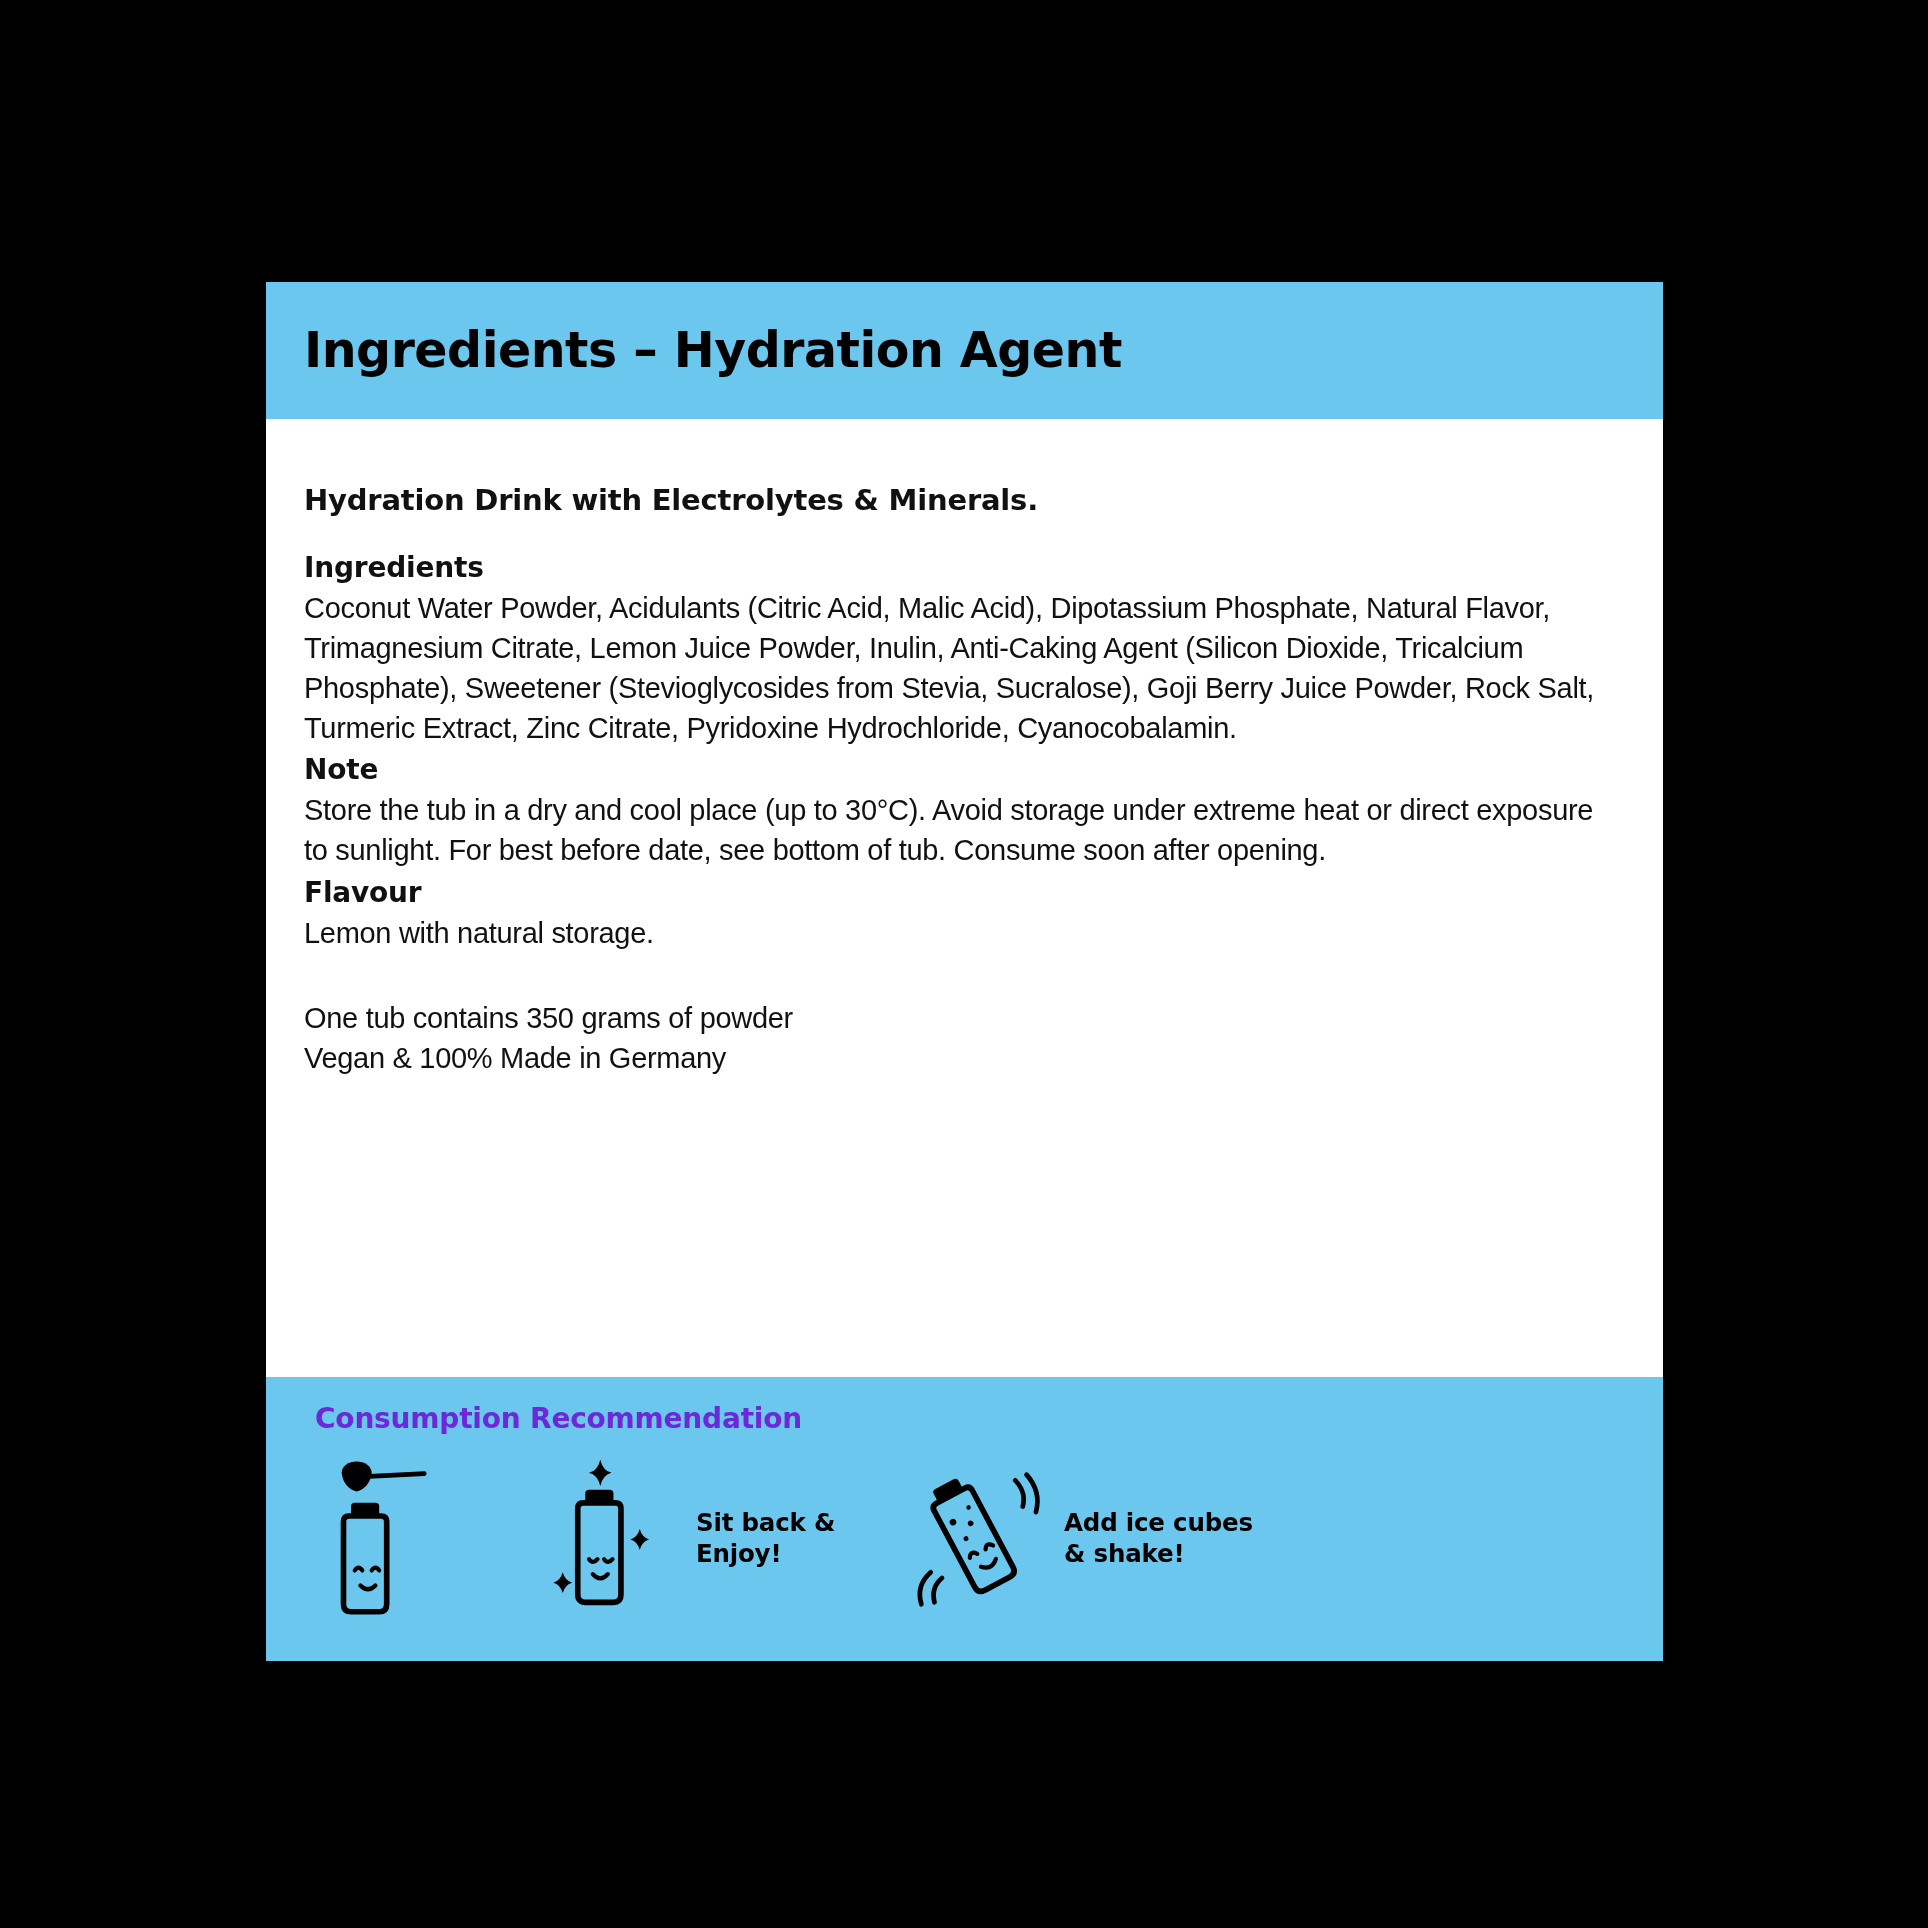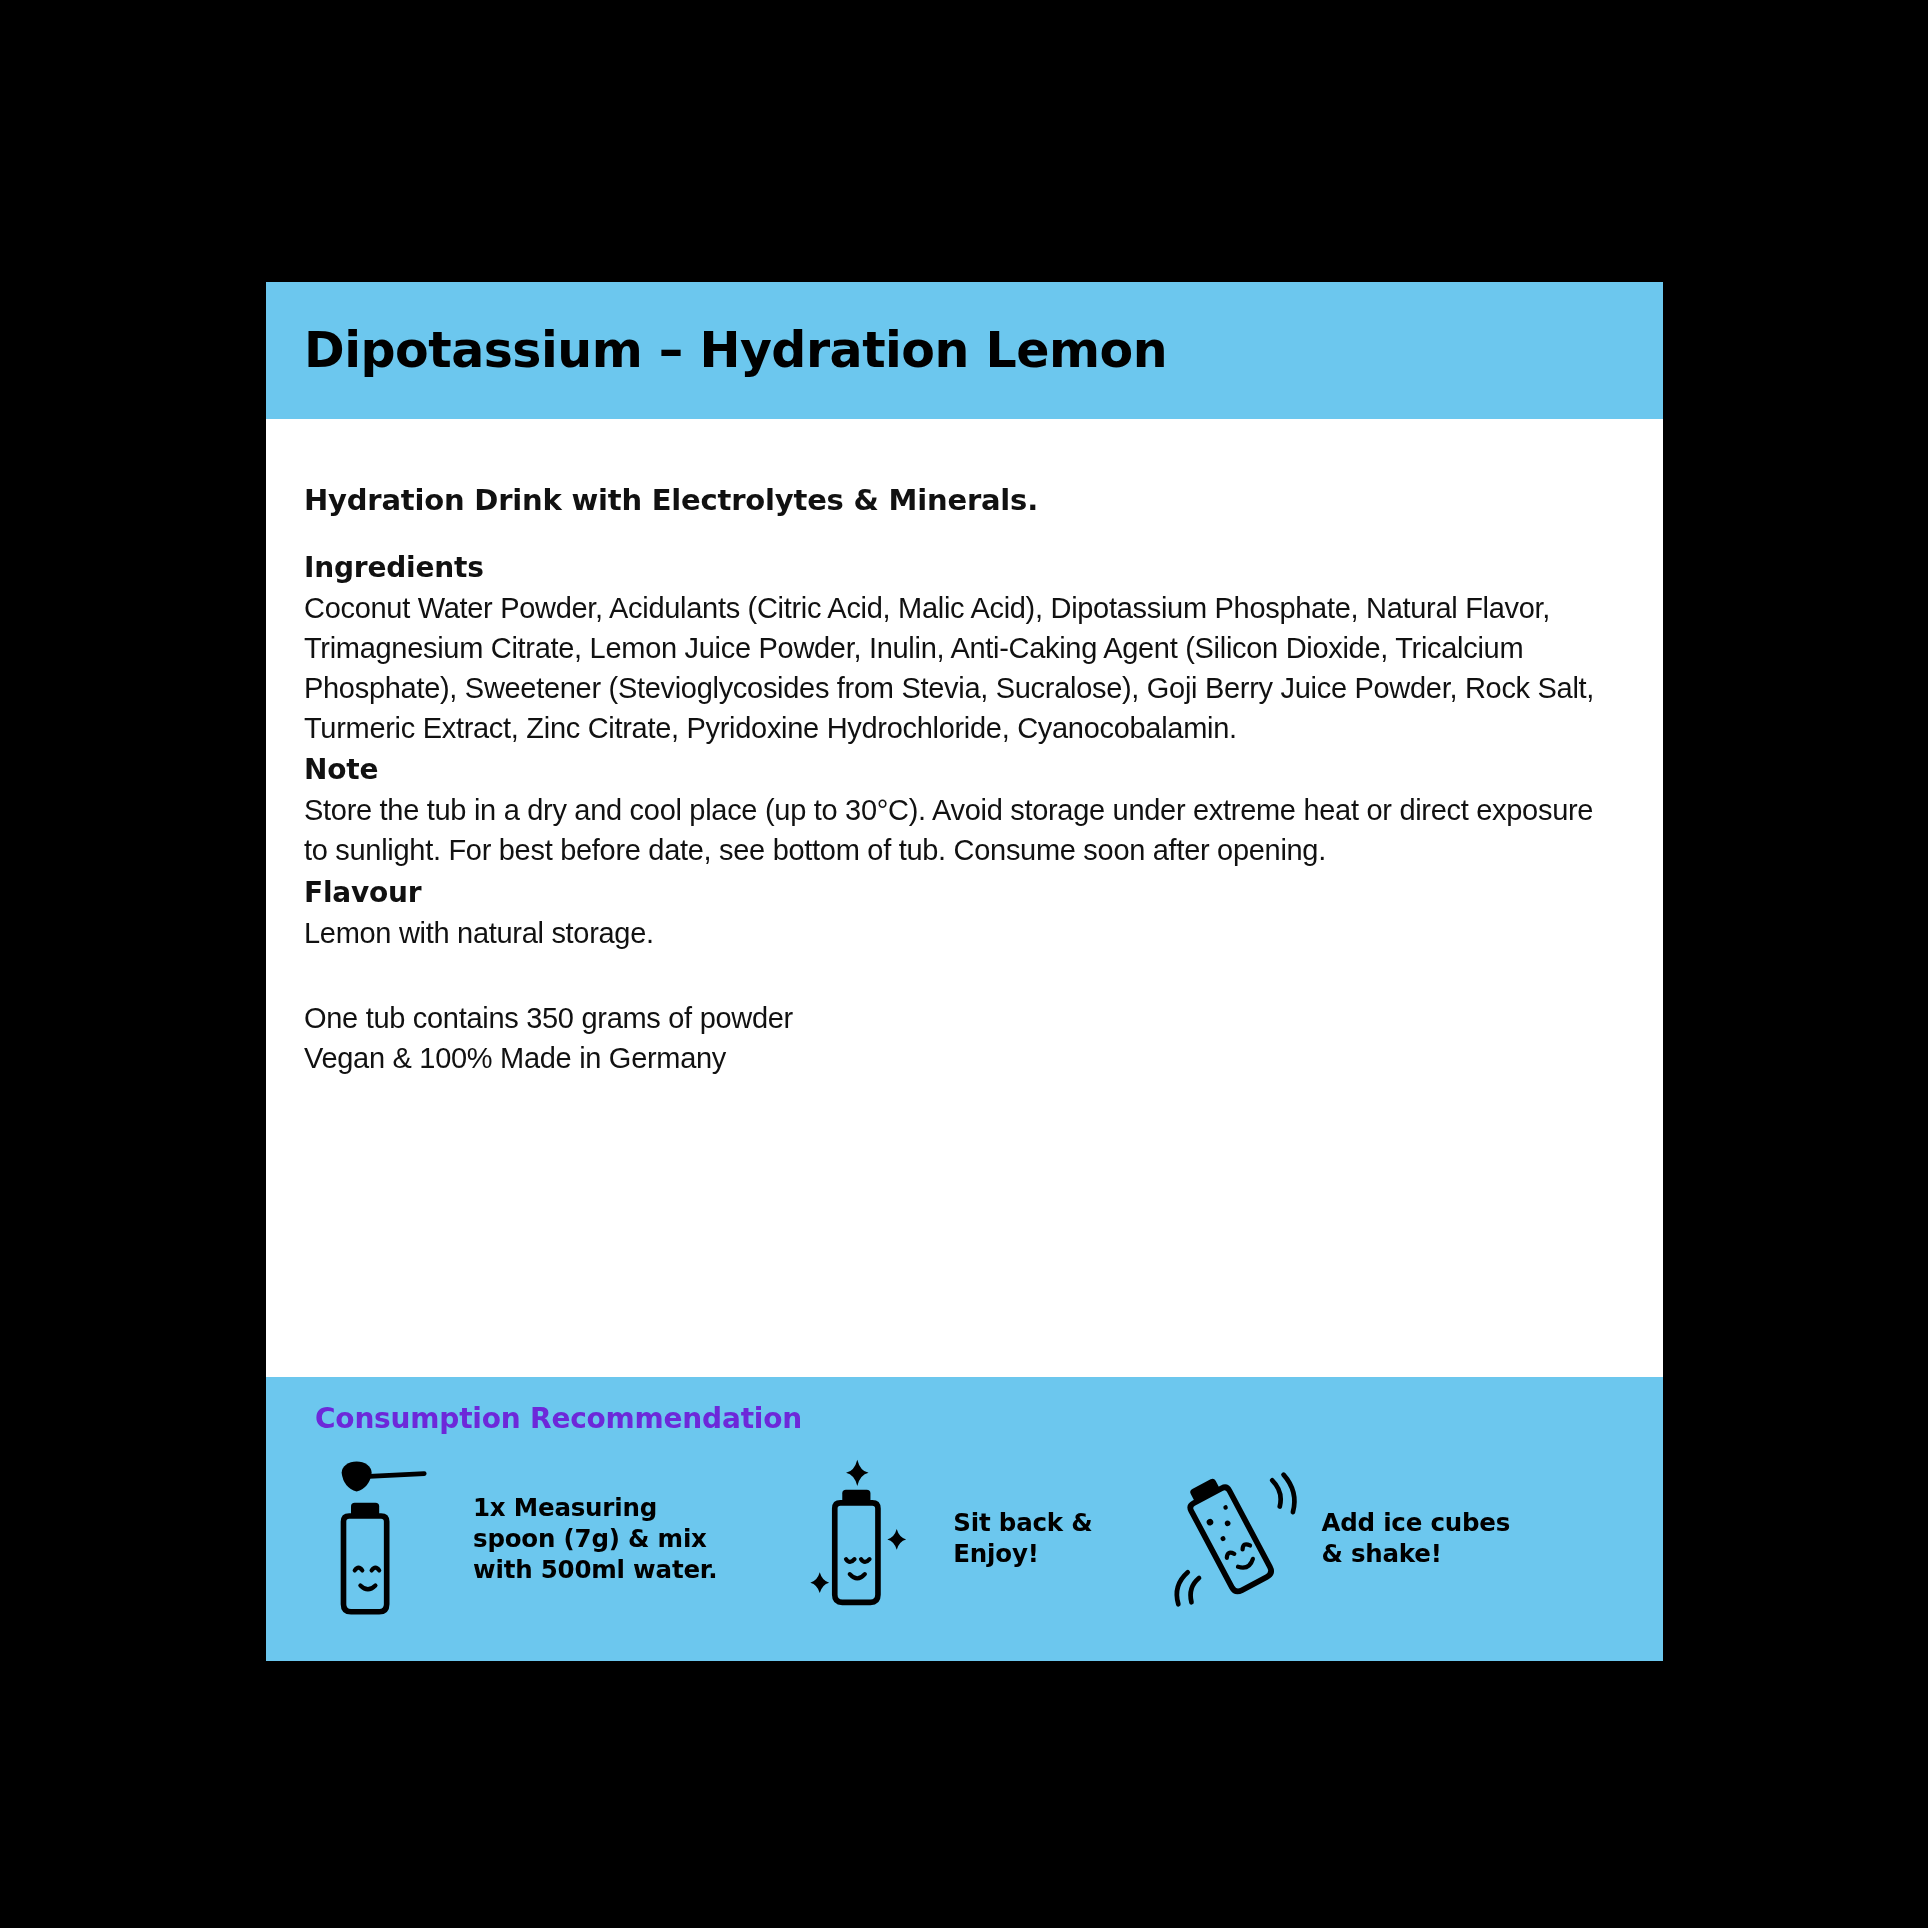--- a/index.html
+++ b/index.html
@@ -129,21 +129,21 @@
   .step1 { margin-left: 0px; }
   .step2 { margin-left: 19px; }
   .step3 { margin-left: 26px; }
 </style>
 </head>
 <body>
 
 <div id="panel">
 
   <div id="header">
-    <div id="header-title">Dipotassium – Hydration Lemon</div>
+    <div id="header-title">Ingredients – Hydration Agent</div>
   </div>
 
   <div id="body">
     <div class="subtitle">Hydration Drink with Electrolytes &amp; Minerals.</div>
 
     <div>
       <div class="sec-head">Ingredients</div>
       <div class="sec-body">Coconut Water Powder, Acidulants (Citric Acid, Malic Acid), Dipotassium Phosphate, Natural Flavor, Trimagnesium Citrate, Lemon Juice Powder, Inulin, Anti-Caking Agent (Silicon Dioxide, Tricalcium Phosphate), Sweetener (Stevioglycosides from Stevia, Sucralose), Goji Berry Juice Powder, Rock Salt, Turmeric Extract, Zinc Citrate, Pyridoxine Hydrochloride, Cyanocobalamin.</div>
     </div>
 
@@ -178,23 +178,20 @@
 
             <rect x="34" y="52" width="30" height="16" rx="4" fill="#000"></rect>
 
             <path d="M26 72 q0 -6 6 -6 h34 q6 0 6 6 v88 q0 8 -8 8 h-30 q-8 0 -8 -8 z" fill="none" stroke="#000" stroke-width="6"></path>
 
             <path d="M38 124 q4 -6 8 0" stroke="#000" stroke-width="4.5" fill="none" stroke-linecap="round"></path>
             <path d="M56 124 q4 -6 8 0" stroke="#000" stroke-width="4.5" fill="none" stroke-linecap="round"></path>
             <path d="M44 140 q8 8 16 0" stroke="#000" stroke-width="4.5" fill="none" stroke-linecap="round"></path>
           </svg>
         </div>
-        <div class="step-text">1x Measuring
-spoon (7g) &amp; mix
-with 500ml water.</div>
       </div>
 
       <div class="step step3">
         <div class="step-art">
           <svg width="141" height="169" viewBox="0 0 150 180" xmlns="http://www.w3.org/2000/svg">
             <rect x="46" y="38" width="30" height="16" rx="4" fill="#000"></rect>
             <path d="M38 58 q0 -6 6 -6 h34 q6 0 6 6 v92 q0 8 -8 8 h-30 q-8 0 -8 -8 z" fill="none" stroke="#000" stroke-width="6"></path>
             <path d="M50 112 q4 6 9 0" stroke="#000" stroke-width="4.5" fill="none" stroke-linecap="round"></path>
             <path d="M66 112 q4 6 9 0" stroke="#000" stroke-width="4.5" fill="none" stroke-linecap="round"></path>
             <path d="M54 128 q8 9 16 0" stroke="#000" stroke-width="4.5" fill="none" stroke-linecap="round"></path>

